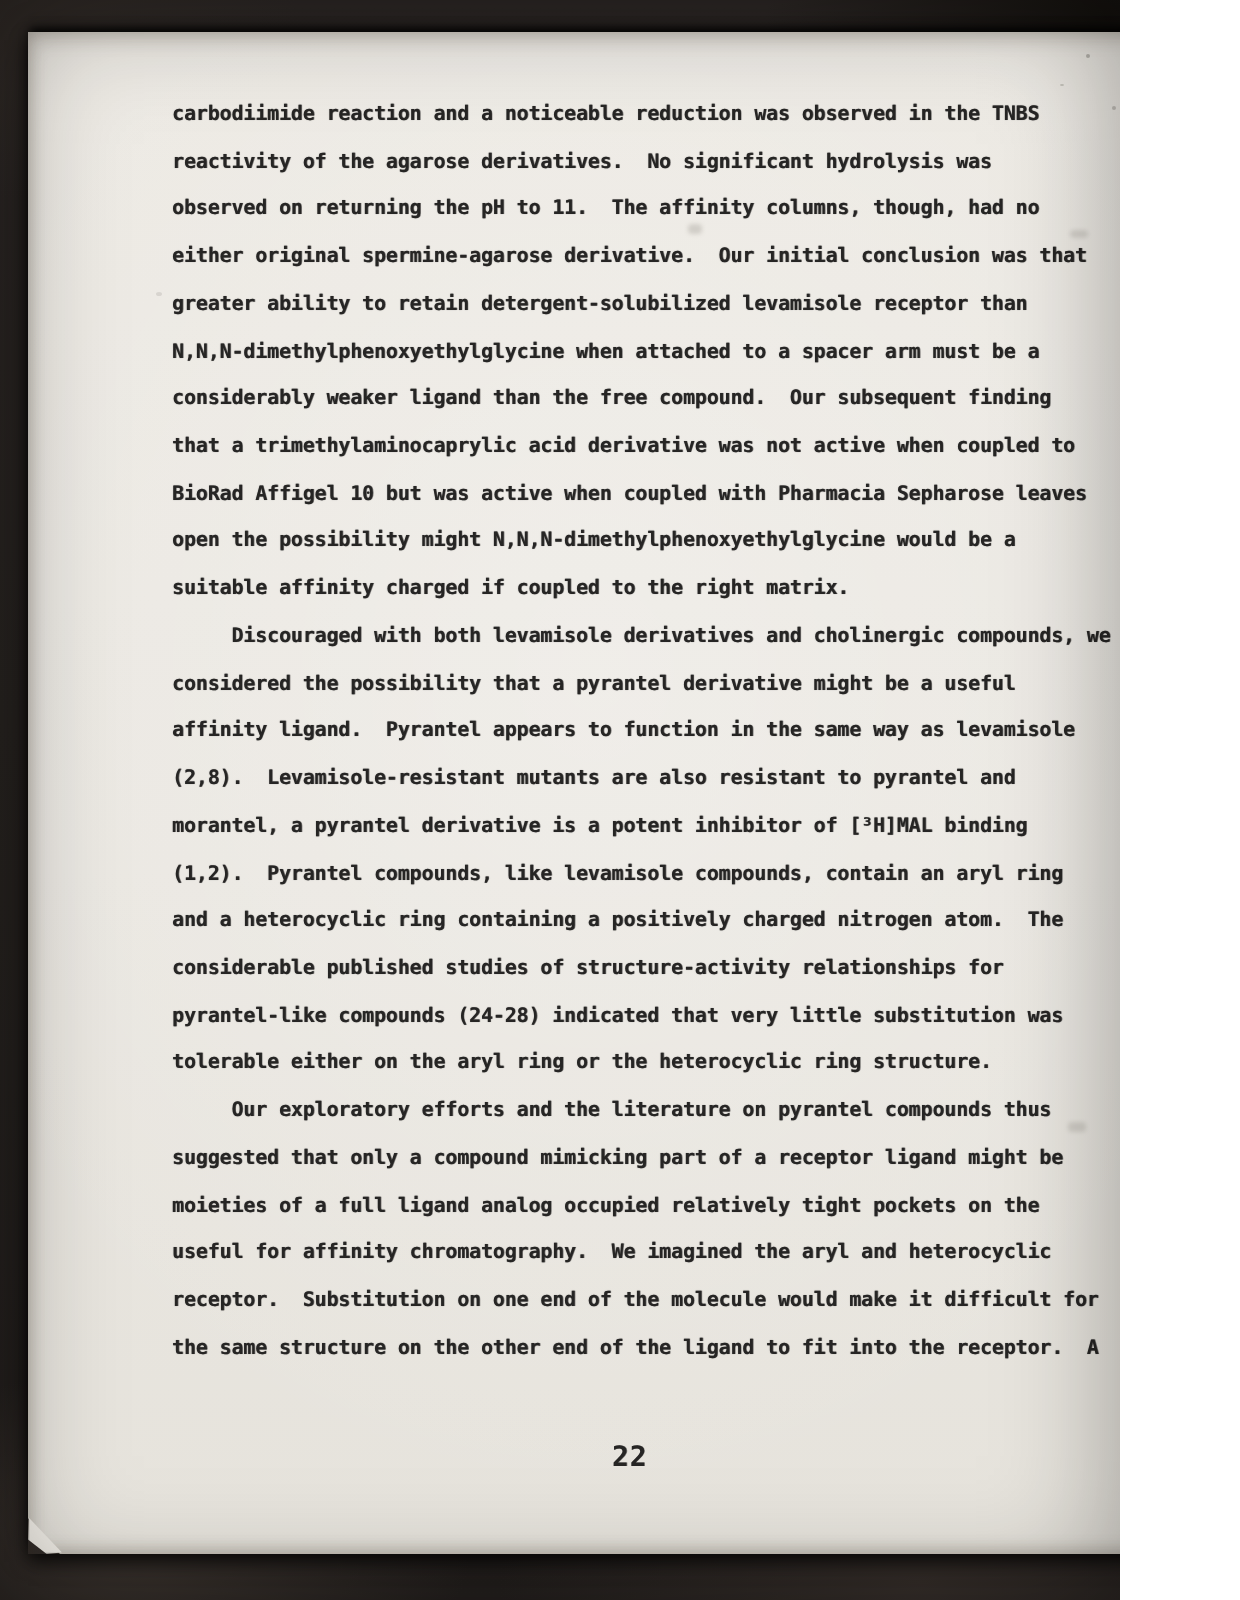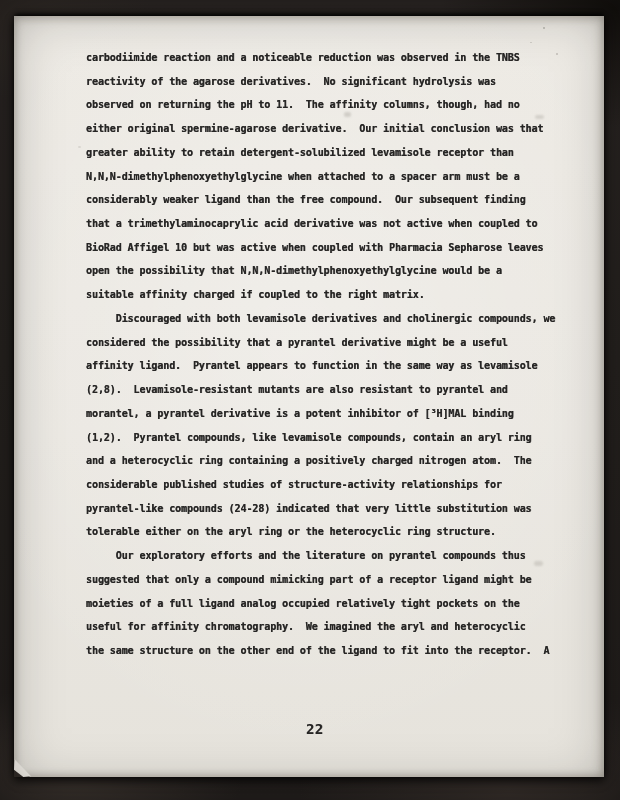--- a/index.html
+++ b/index.html
@@ -1,18 +1,18 @@
 <!DOCTYPE html>
 <html><head>
 <meta charset="utf-8">
 <style>
   html,body{margin:0;padding:0;}
   .photo{
     position:relative;
-    width:620px;height:800px;
+    width:560px;height:800px;
     overflow:hidden;
     background:
       radial-gradient(240px 130px at 12% 97%, #3a332e 0%, rgba(58,51,46,0) 70%),
       radial-gradient(300px 150px at 82% 99%, #352e2a 0%, rgba(53,46,42,0) 70%),
       radial-gradient(230px 160px at 99% 1%, #15120f 0%, rgba(21,18,15,0) 75%),
       radial-gradient(200px 120px at 2% 2%, #312b27 0%, rgba(49,43,39,0) 70%),
       linear-gradient(180deg, #2c2725 0%, #282421 45%, #231f1d 100%);
     font-family:"DejaVu Sans Mono","Liberation Mono",monospace;
   }
   .sheet-shadow{
@@ -87,34 +87,35 @@
   <div class="text">
     <div class="line">carbodiimide reaction and a noticeable reduction was observed in the TNBS</div>
     <div class="line">reactivity of the agarose derivatives.  No significant hydrolysis was</div>
     <div class="line">observed on returning the pH to 11.  The affinity columns, though, had no</div>
     <div class="line">either original spermine-agarose derivative.  Our initial conclusion was that</div>
     <div class="line">greater ability to retain detergent-solubilized levamisole receptor than</div>
     <div class="line">N,N,N-dimethylphenoxyethylglycine when attached to a spacer arm must be a</div>
     <div class="line">considerably weaker ligand than the free compound.  Our subsequent finding</div>
     <div class="line">that a trimethylaminocaprylic acid derivative was not active when coupled to</div>
     <div class="line">BioRad Affigel 10 but was active when coupled with Pharmacia Sepharose leaves</div>
-    <div class="line">open the possibility that N,N,N-dimethylphenoxyethylglycine would be a</div>
+    <div class="line">open the possibility might N,N,N-dimethylphenoxyethylglycine would be a</div>
     <div class="line">suitable affinity charged if coupled to the right matrix.</div>
     <div class="line">     Discouraged with both levamisole derivatives and cholinergic compounds, we</div>
     <div class="line">considered the possibility that a pyrantel derivative might be a useful</div>
     <div class="line">affinity ligand.  Pyrantel appears to function in the same way as levamisole</div>
     <div class="line">(2,8).  Levamisole-resistant mutants are also resistant to pyrantel and</div>
     <div class="line">morantel, a pyrantel derivative is a potent inhibitor of [³H]MAL binding</div>
     <div class="line">(1,2).  Pyrantel compounds, like levamisole compounds, contain an aryl ring</div>
     <div class="line">and a heterocyclic ring containing a positively charged nitrogen atom.  The</div>
     <div class="line">considerable published studies of structure-activity relationships for</div>
     <div class="line">pyrantel-like compounds (24-28) indicated that very little substitution was</div>
     <div class="line">tolerable either on the aryl ring or the heterocyclic ring structure.</div>
     <div class="line">     Our exploratory efforts and the literature on pyrantel compounds thus</div>
     <div class="line">suggested that only a compound mimicking part of a receptor ligand might be</div>
     <div class="line">moieties of a full ligand analog occupied relatively tight pockets on the</div>
     <div class="line">useful for affinity chromatography.  We imagined the aryl and heterocyclic</div>
+    <div class="line">receptor.  Substitution on one end of the molecule would make it difficult for</div>
     <div class="line">the same structure on the other end of the ligand to fit into the receptor.  A</div>
   </div>
 
   <div class="page-number">22</div>
   <div class="vignette"></div>
 </div>
 
 </body></html>

